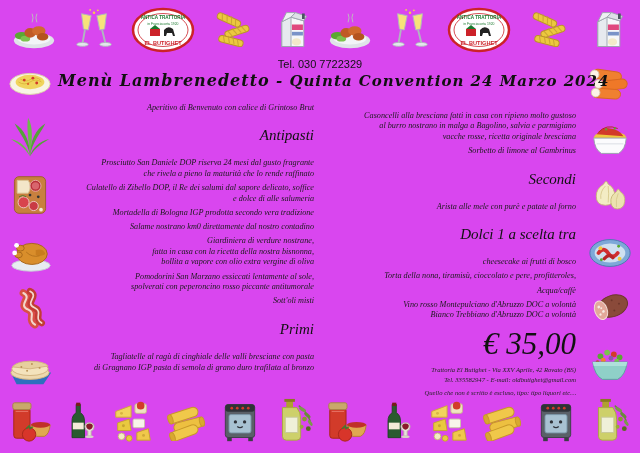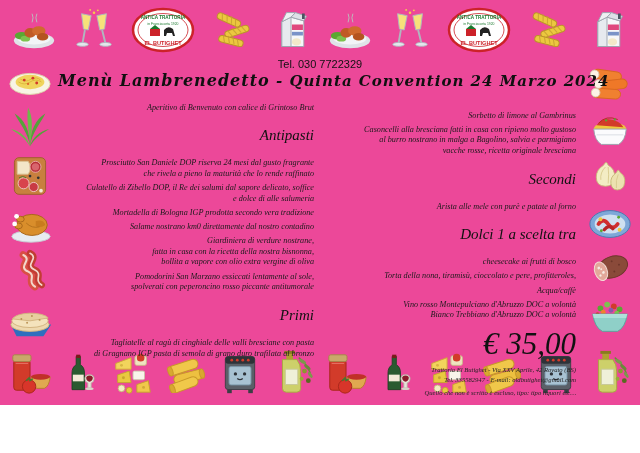--- a/index.html
+++ b/index.html
@@ -1,16 +1,16 @@
 <!DOCTYPE html>
 <html><head>
 <meta charset="utf-8">
 <style>
   html,body{margin:0;padding:0;background:#fff;}
-  .page{position:relative;width:640px;height:405px;background:#ec4899;overflow:hidden;
+  .page{position:relative;width:640px;height:453px;background:#d946ef;overflow:hidden;
         font-family:"Liberation Serif",serif;}
   
   .border-row{position:absolute;left:4px;right:4px;display:flex;justify-content:space-around;align-items:center;}
   .border-row.top{top:2px;height:56px;}
   .border-row.bottom{bottom:2px;height:60px;}
   .border-col{position:absolute;top:62px;bottom:66px;width:56px;display:flex;flex-direction:column;
               justify-content:space-between;align-items:center;}
   .border-col.left{left:2px;}
   .border-col.right{right:2px;}
   .icon{display:flex;align-items:center;justify-content:center;}
@@ -499,29 +499,30 @@
 che rivela a pieno la maturità che lo rende raffinato</div>
           <div class="m-item">Culatello di Zibello DOP, il Re dei salumi dal sapore delicato, soffice
 e dolce di alle salumeria</div>
           <div class="m-item">Mortadella di Bologna IGP prodotta secondo vera tradizione</div>
           <div class="m-item">Salame nostrano km0 direttamente dal nostro contadino</div>
           <div class="m-item">Giardiniera di verdure nostrane,
 fatta in casa con la ricetta della nostra bisnonna,
 bollita a vapore con olio extra vergine di oliva</div>
           <div class="m-item">Pomodorini San Marzano essiccati lentamente al sole,
 spolverati con peperoncino rosso piccante antitumorale</div>
+          <div class="m-item">Sott'oli misti</div>
           <div class="m-heading">Primi</div>
           <div class="m-item">Tagliatelle al ragù di cinghiale delle valli bresciane con pasta
 di Gragnano IGP pasta di semola di grano duro trafilata al bronzo</div>
         </div>
       <div class="col" data-column="right">
-          <div class="m-item">Sorbetto di limone al Gambrinus</div>
           <div class="m-item">Casoncelli alla bresciana fatti in casa con ripieno molto gustoso
 al burro nostrano in malga a Bagolino, salvia e parmigiano
 vacche rosse, ricetta originale bresciana</div>
+          <div class="m-item">Sorbetto di limone al Gambrinus</div>
           <div class="m-heading">Secondi</div>
           <div class="m-item">Arista alle mele con purè e patate al forno</div>
           <div class="m-heading">Dolci 1 a scelta tra</div>
           <div class="m-item">cheesecake ai frutti di bosco</div>
           <div class="m-item">Torta della nona, tiramisù, cioccolato e pere, profitteroles,</div>
           <div class="m-item">Acqua/caffè</div>
           <div class="m-item">Vino rosso Montepulciano d'Abruzzo DOC a volontà
 Bianco Trebbiano d'Abruzzo DOC  a volontà</div>
           <div class="m-price">€ 35,00</div>
           <div class="m-small">Trattoria El Butighet - Via XXV Aprile, 42 Rovato (BS)

